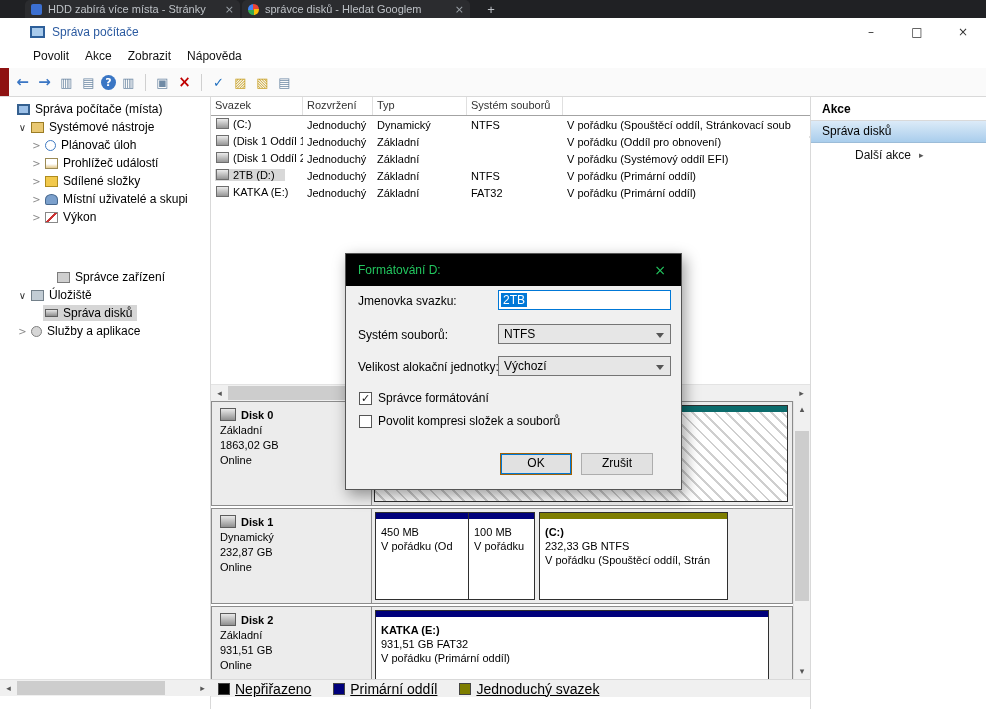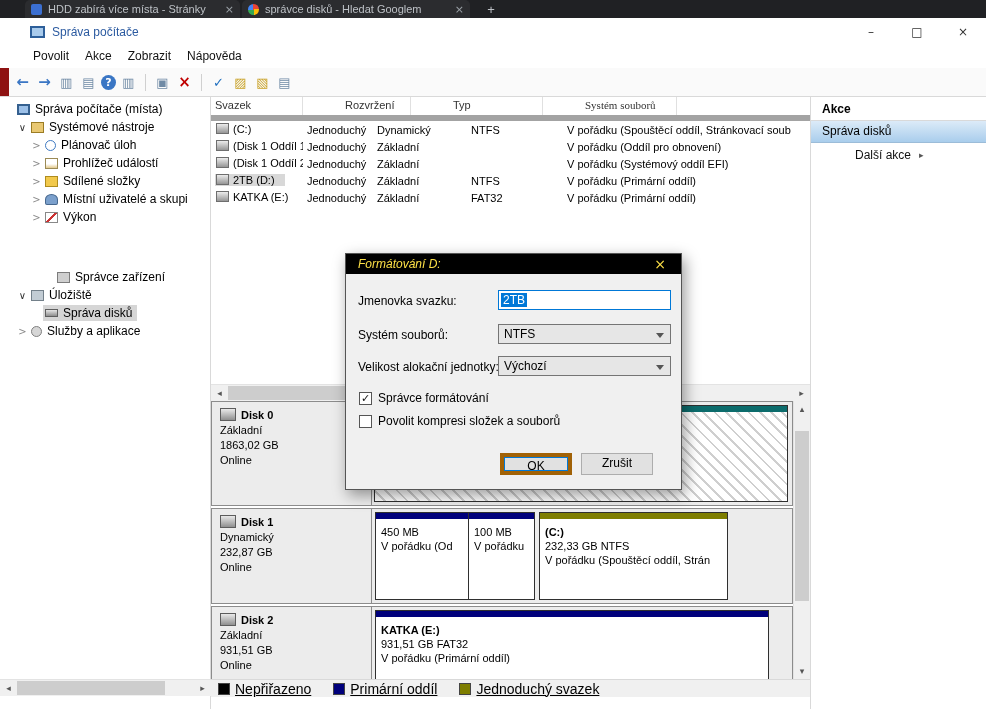--- a/index.html
+++ b/index.html
@@ -69,21 +69,21 @@
   .tree-pane .hscroll{left:0;top:582px;width:211px;}
   .tree-pane .sthumb{width:148px;}
   .vol-pane .hscroll{left:0;top:287px;width:599px;}
   .vol-pane .sthumb{width:330px;}
   .vscroll{position:absolute;right:0;top:0;width:17px;height:278px;background:#f0f0f0;border-left:1px solid #e3e3e3;box-sizing:border-box;display:flex;flex-direction:column;align-items:center;}
   .vthumb{width:14px;height:170px;background:#cdcdcd;margin-top:14px;}
   .vscroll .bottom{margin-top:auto;}
 
   
   .vol-pane{position:absolute;left:211px;top:97px;width:599px;height:304px;background:#fff;overflow:hidden;}
-  .vhead{display:flex;height:18px;border-bottom:6px solid #a3a3a3;gap:38px;}
+  .vhead{display:flex;height:18px;border-bottom:1px solid #a3a3a3;}
   .vhcell{flex:none;box-sizing:border-box;border-right:1px solid #e0e0e0;padding:2px 0 0 4px;font-size:11px;color:#333;white-space:nowrap;overflow:hidden;}
   .vrow{display:flex;height:17px;align-items:center;}
   .vcell{flex:none;box-sizing:border-box;padding-left:4px;font-size:11px;white-space:nowrap;overflow:hidden;}
   .vname{display:inline-flex;align-items:center;padding:0 10px 0 1px;}
   .vselected{background:#d8d8d8;}
   .vicon{width:11px;height:9px;background:linear-gradient(#ececec,#969696);border:1px solid #6e6e6e;margin-right:4px;flex:none;}
 
   
   .disk-pane{position:absolute;left:211px;top:401px;width:599px;height:278px;background:#fff;}
   .dblocks{position:absolute;left:0;top:0;width:582px;height:278px;overflow:hidden;}
@@ -110,34 +110,34 @@
 
   
   .actions-pane{position:absolute;left:810px;top:97px;width:176px;height:612px;background:#fff;border-left:1px solid #d9d9d9;box-sizing:border-box;}
   .ap-title{font-weight:bold;font-size:12px;padding:5px 0 4px 11px;border-bottom:1px solid #d9d9d9;}
   .ap-sel{height:21px;line-height:21px;padding-left:11px;font-size:12px;background:linear-gradient(#dcebf8,#a9cdec);border-bottom:1px solid #9cbcd8;}
   .ap-more{height:24px;padding-left:44px;font-size:12px;color:#111;display:flex;align-items:center;}
   .ap-arrow{margin-left:8px;font-size:9px;color:#555;font-family:"DejaVu Sans",sans-serif;}
 
   
   .dialog{position:absolute;left:345px;top:253px;width:337px;height:237px;background:#f0f0f0;border:1px solid #555;box-shadow:3px 5px 14px rgba(0,0,0,.4);z-index:40;box-sizing:border-box;}
-  .dtitle{height:20px;background:#000;color:#fde047;display:flex;align-items:center;padding-left:12px;font-size:12px;box-sizing:border-box;font-style:italic;}
+  .dtitle{height:32px;background:#000;color:#22c55e;display:flex;align-items:center;padding-left:12px;font-size:12px;box-sizing:border-box;}
   .dclose{margin-left:auto;width:42px;height:28px;display:flex;align-items:center;justify-content:center;font-size:14px;font-family:"DejaVu Sans",sans-serif;}
   .dlabel{position:absolute;left:12px;font-size:12px;color:#000;}
   .l1{top:40px}.l2{top:74px}.l3{top:106px}
   .dinput{position:absolute;left:152px;top:36px;width:173px;height:20px;background:#fff;border:1px solid #0078d7;box-sizing:border-box;line-height:18px;font-size:12px;padding-left:2px;}
   .dsel{background:#0078d7;color:#fff;padding:0 2px;}
   .dcombo{position:absolute;left:152px;width:173px;height:20px;background:#e6e6e6;border:1px solid #757575;box-sizing:border-box;font-size:12px;line-height:18px;padding-left:5px;}
   .c1{top:70px}.c2{top:102px}
   .carrow{position:absolute;right:6px;top:8px;width:0;height:0;border-left:4px solid transparent;border-right:4px solid transparent;border-top:5px solid #555;}
   .dcheck{position:absolute;left:13px;font-size:12px;display:flex;align-items:center;gap:6px;}
   .k1{top:137px}.k2{top:160px}
   .box{width:13px;height:13px;background:#fff;border:1px solid #555;box-sizing:border-box;font-size:11px;line-height:11px;text-align:center;color:#111;flex:none;font-family:"DejaVu Sans",sans-serif;}
   .dbtn{position:absolute;top:199px;width:72px;height:22px;background:#e1e1e1;border:1px solid #adadad;box-sizing:border-box;font-size:12px;text-align:center;line-height:19px;}
-  .dbtn.ok{left:154px;border:4px solid #a16207;box-shadow:inset 0 0 0 1px #0078d7;}
+  .dbtn.ok{left:154px;border:1px solid #a16207;box-shadow:inset 0 0 0 1px #0078d7;}
   .dbtn.cancel{left:235px;}
 </style>
 </head>
 <body>
 
 <div class="screen" data-name="screen">
 
   <div class="browser-bar" data-name="browser-tab-strip">
     <div class="tabs" data-name="browser-tabs">
         <div class="btab" data-name="browser-tab">
@@ -271,21 +271,21 @@
       <div class="sthumb" data-name="scrollbar-thumb"></div>
       <span class="sbtn right" data-name="scroll-right-icon">▸</span>
     </div>
   </div>
 
   <div class="vol-pane" data-name="volume-list-pane">
     <div class="vhead" data-name="volume-table-header">
         <span class="vhcell" data-name="column-header" style="width: 92px;">Svazek</span>
         <span class="vhcell" data-name="column-header" style="width: 70px;">Rozvržení</span>
         <span class="vhcell" data-name="column-header" style="width: 94px;">Typ</span>
-        <span class="vhcell" data-name="column-header" style="width: 96px; font-family: Liberation Serif, serif;">Systém souborů</span>
+        <span class="vhcell" data-name="column-header" style="width: 96px;">Systém souborů</span>
         <span class="vhcell" data-name="column-header" style="width: 247px; margin-top: 39px;">Stav</span>
       </div>
     <div class="vrows" data-name="volume-table-rows">
         <div class="vrow" data-name="volume-row">
           <span class="vcell" data-name="volume-cell" style="width: 92px;"><span class="vname" data-name="volume-name">
               <span class="vicon" data-name="volume-icon"></span>
               <span>(C:)</span>
             </span></span>
           <span class="vcell" data-name="volume-cell" style="width: 70px;">Jednoduchý</span>
           <span class="vcell" data-name="volume-cell" style="width: 94px;">Dynamický</span>

